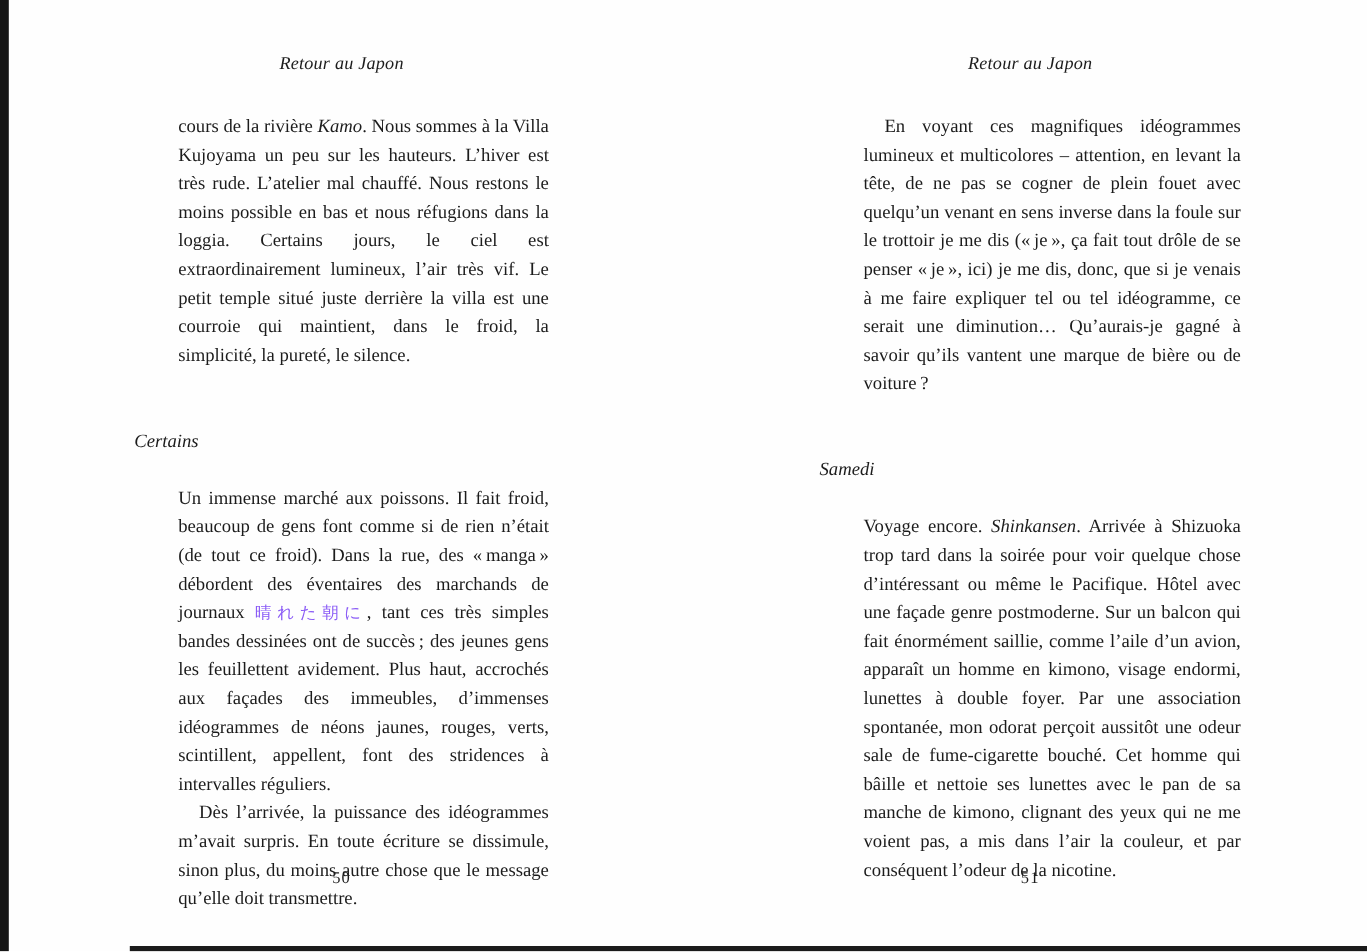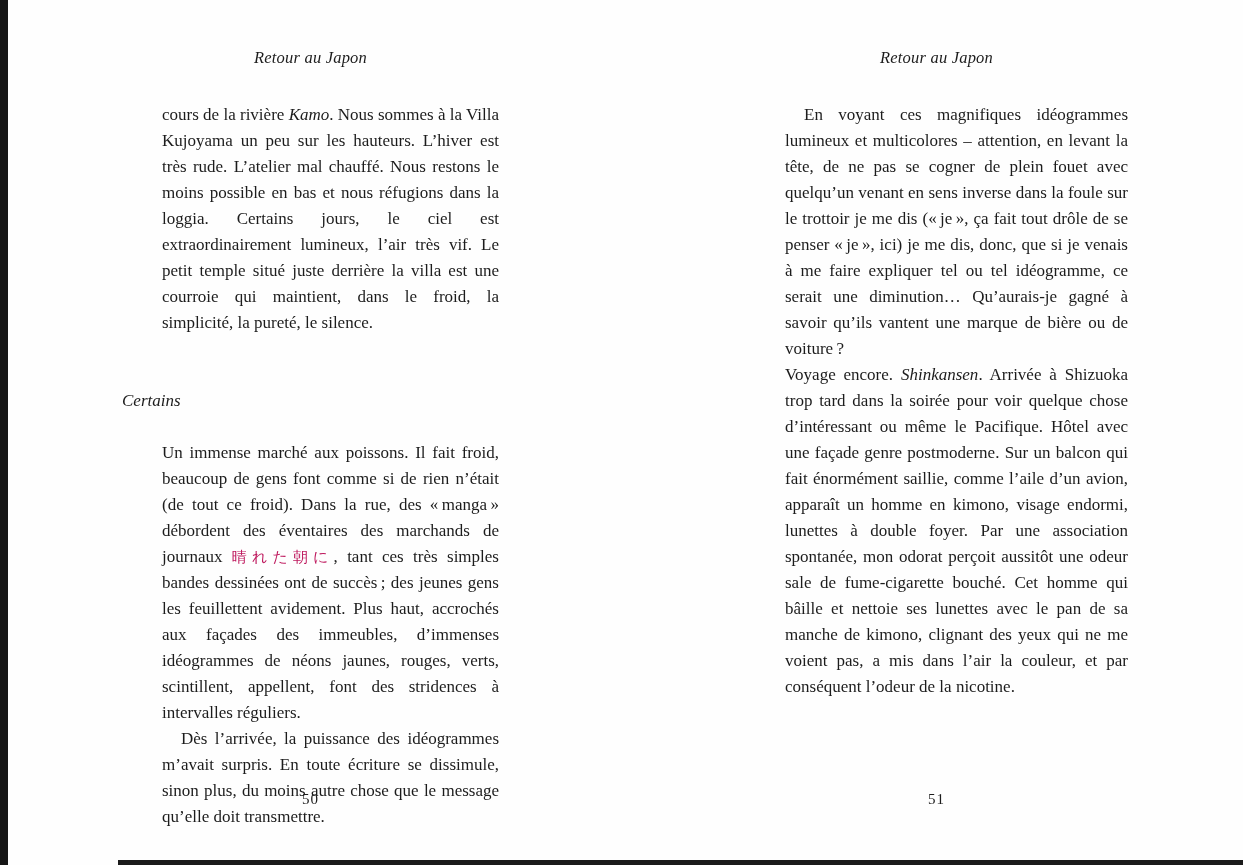--- a/index.html
+++ b/index.html
@@ -54,21 +54,21 @@
   .para { text-align: justify; margin-left: 40px; }
   .para.indented { text-indent: 19px; }
   .section-heading {
     font-style: italic;
     font-size: 17px;
     margin-top: 52px;
     margin-bottom: 26px;
   }
   .seg-italic { font-style: italic; }
   .seg-cjk {
-    color: #be185d;
+    color: #8b5cf6;
     font-family: "DejaVu Sans", sans-serif;
     font-size: 15px;
   }
   .page-number {
     position: absolute;
     top: 791px;
     left: 0; right: 0;
     text-align: center;
     font-size: 15px;
     letter-spacing: 1px;
@@ -89,17 +89,18 @@
         <p class="para"><span>Un immense marché aux poissons. Il fait froid, beaucoup de gens font comme si de rien n’était (de tout ce froid). Dans la rue, des « manga » débordent des éventaires des marchands de journaux </span><span class="seg-cjk">晴れた朝に</span><span>, tant ces très simples bandes dessinées ont de succès ; des jeunes gens les feuillettent avidement. Plus haut, accrochés aux façades des immeubles, d’immenses idéogrammes de néons jaunes, rouges, verts, scintillent, appellent, font des stridences à intervalles réguliers.</span></p>
         <p class="para indented"><span>Dès l’arrivée, la puissance des idéogrammes m’avait surpris. En toute écriture se dissimule, sinon plus, du moins autre chose que le message qu’elle doit transmettre.</span></p>
       </div>
     <div class="page-number">50</div>
   </div>
 
   <div class="page page-right">
     <div class="running-header">Retour au Japon</div>
     <div class="page-body">
         <p class="para indented"><span>En voyant ces magnifiques idéogrammes lumineux et multicolores – attention, en levant la tête, de ne pas se cogner de plein fouet avec quelqu’un venant en sens inverse dans la foule sur le trottoir je me dis (« je », ça fait tout drôle de se penser « je », ici) je me dis, donc, que si je venais à me faire expliquer tel ou tel idéogramme, ce serait une diminution… Qu’aurais-je gagné à savoir qu’ils vantent une marque de bière ou de voiture ?</span></p>
+        <div class="section-heading">Samedi</div>
         <p class="para"><span>Voyage encore. </span><span class="seg-italic">Shinkansen</span><span>. Arrivée à Shizuoka trop tard dans la soirée pour voir quelque chose d’intéressant ou même le Pacifique. Hôtel avec une façade genre postmoderne. Sur un balcon qui fait énormément saillie, comme l’aile d’un avion, apparaît un homme en kimono, visage endormi, lunettes à double foyer. Par une association spontanée, mon odorat perçoit aussitôt une odeur sale de fume-cigarette bouché. Cet homme qui bâille et nettoie ses lunettes avec le pan de sa manche de kimono, clignant des yeux qui ne me voient pas, a mis dans l’air la couleur, et par conséquent l’odeur de la nicotine.</span></p>
       </div>
     <div class="page-number">51</div>
   </div>
 </div>
 
 </body></html>

